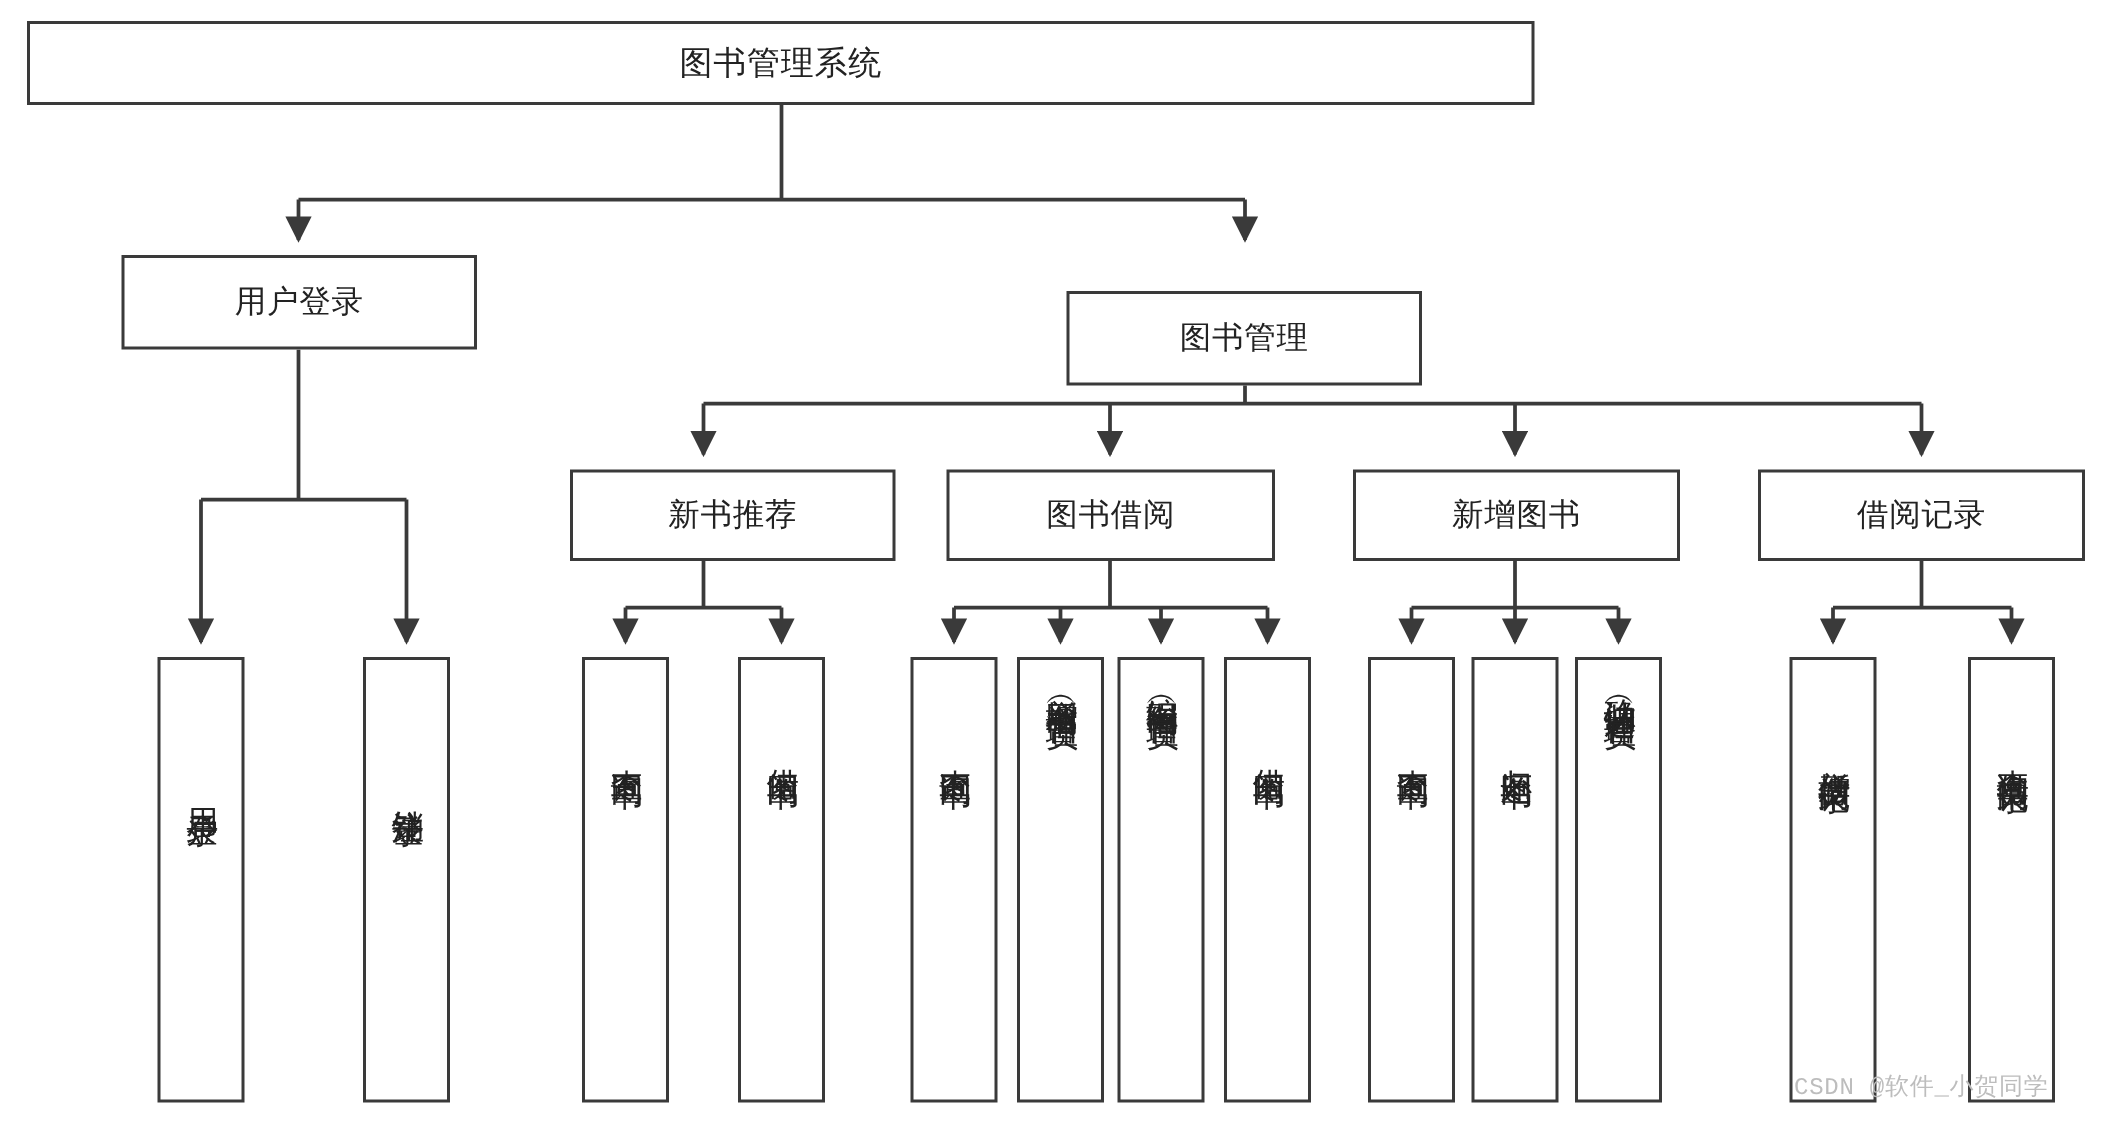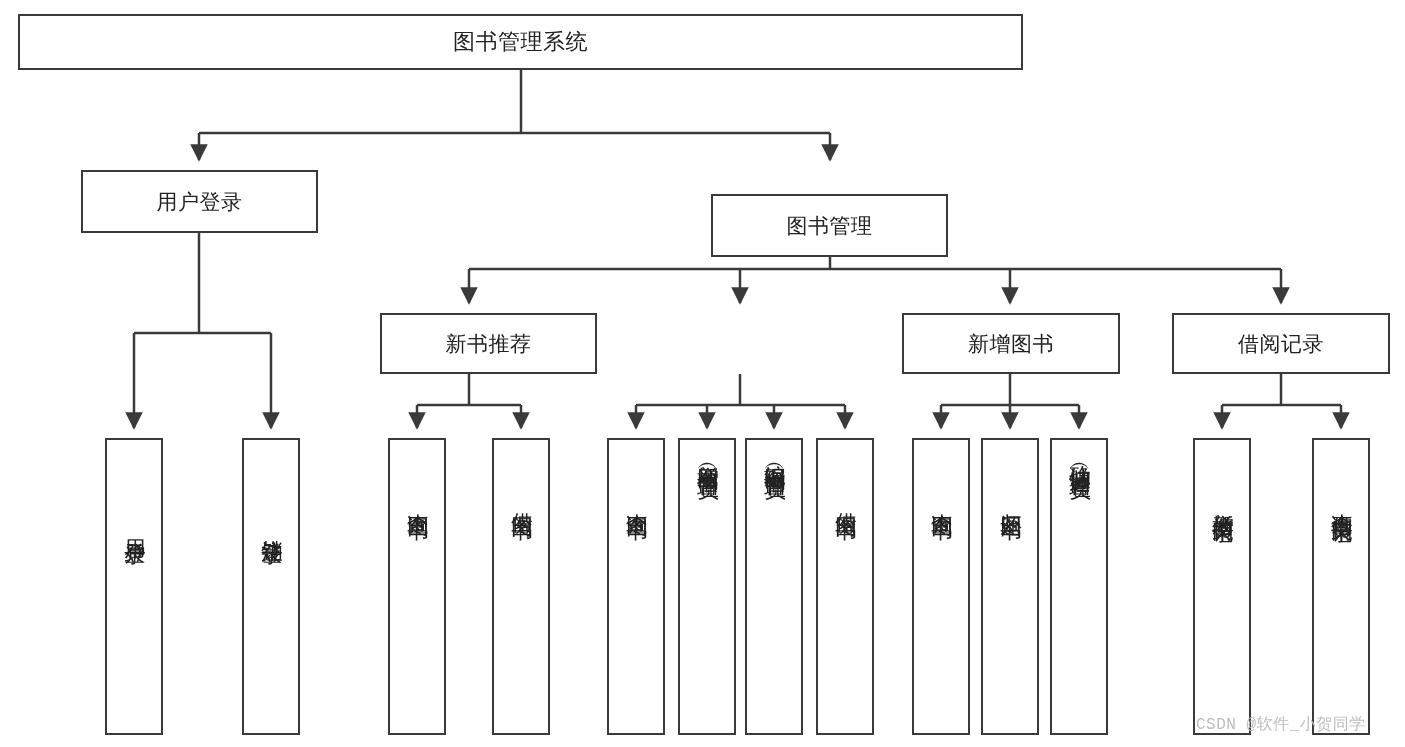--- a/index.html
+++ b/index.html
@@ -140,20 +140,23 @@
   </div>
 
   <div class="node horiz" style="left:711px; top:170px; width:237px; height:63px;margin-top:24px;">
     <span class="label">图书管理</span>
   </div>
 
   <div class="node horiz" style="left:361px; top:313px; width:217px; height:61px;margin-left:19px;">
     <span class="label">新书推荐</span>
   </div>
 
+  <div class="node horiz" style="left:631px; top:313px; width:219px; height:61px;">
+    <span class="label">图书借阅</span>
+  </div>
 
   <div class="node horiz" style="left:902px; top:313px; width:218px; height:61px;">
     <span class="label">新增图书</span>
   </div>
 
   <div class="node horiz" style="left:1172px; top:313px; width:218px; height:61px;">
     <span class="label">借阅记录</span>
   </div>
 
   <div class="node vert low" style="left:105px; top:438px; width:58px; height:297px;">

